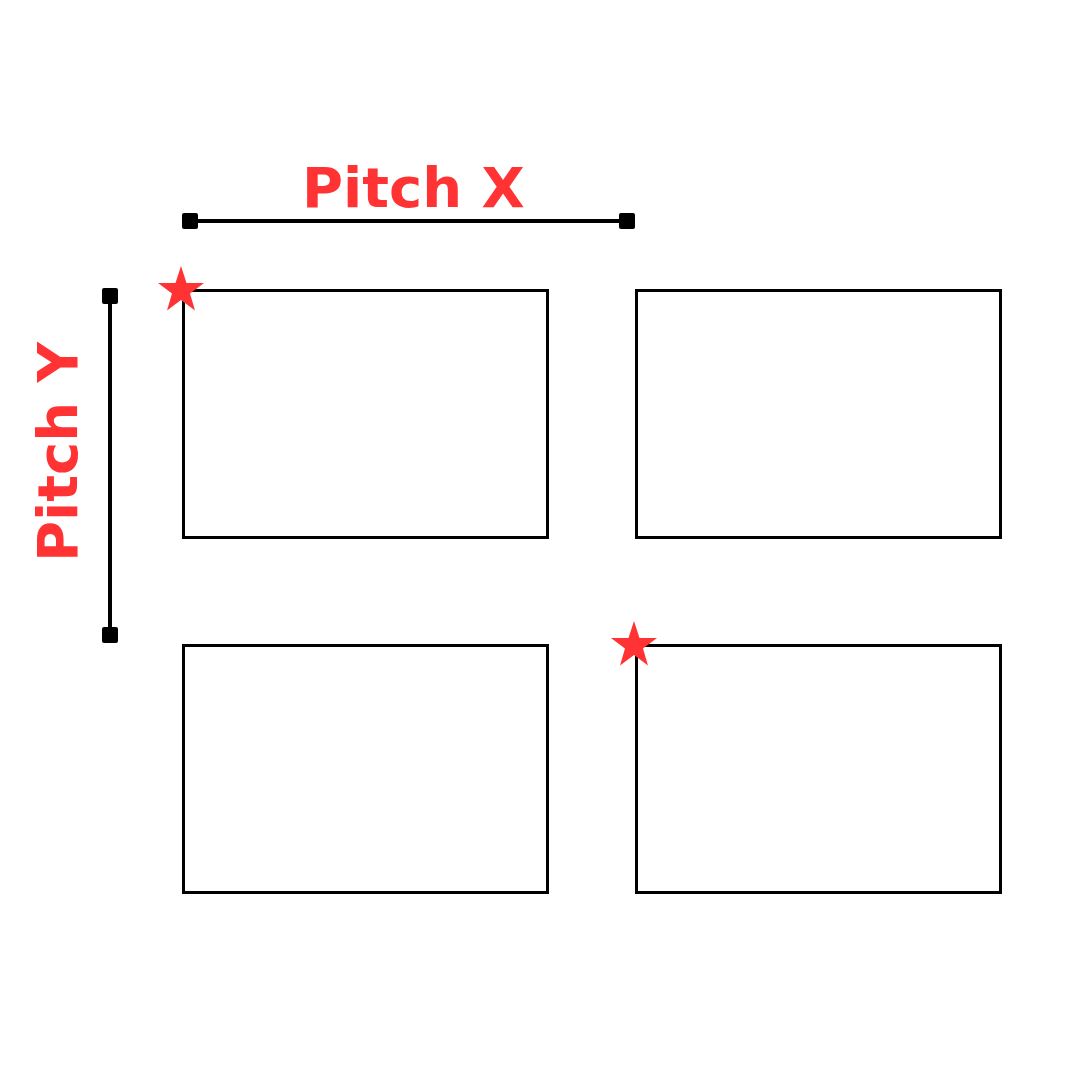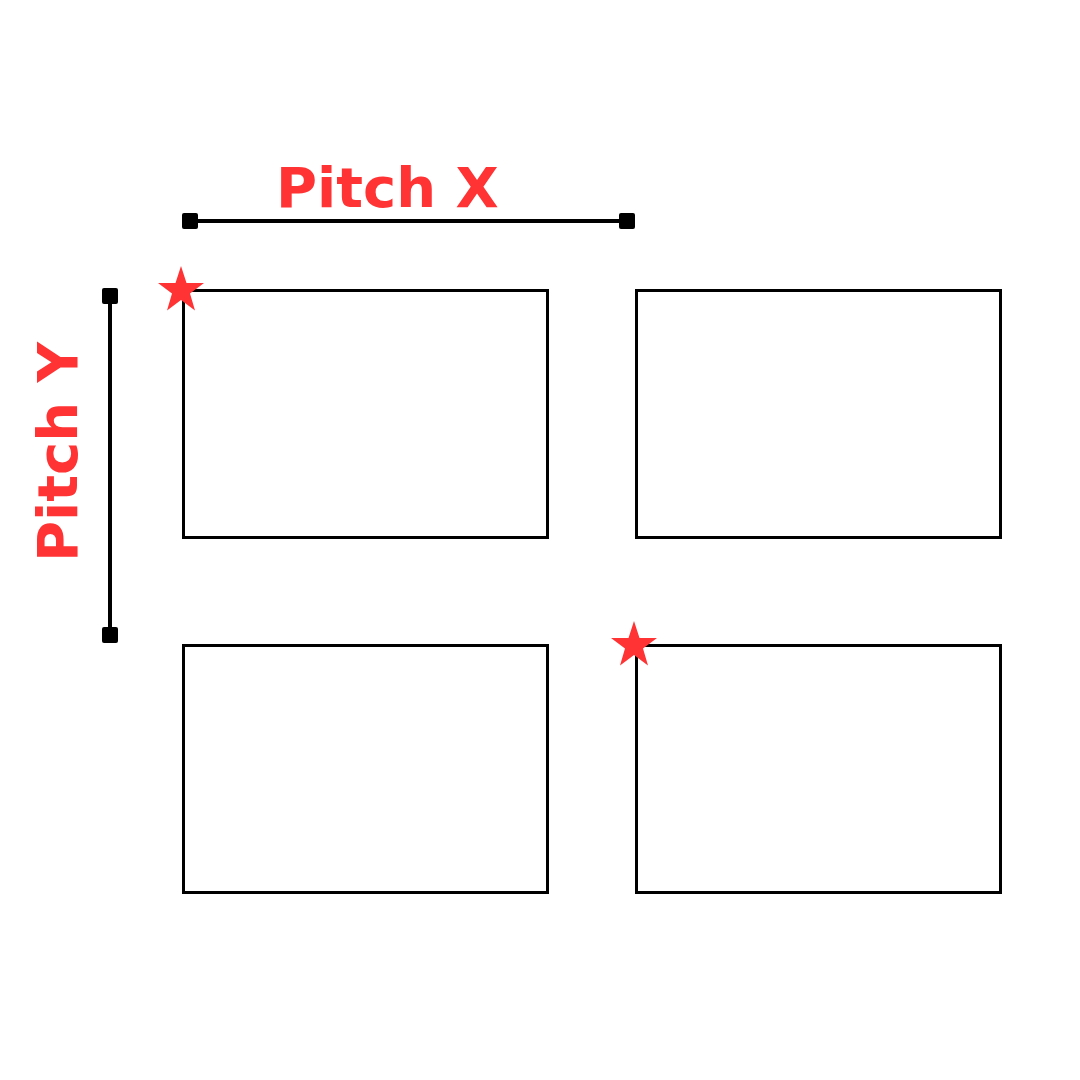--- a/index.html
+++ b/index.html
@@ -4,21 +4,21 @@
 <style>
   html, body { margin:0; padding:0; background:#ffffff; }
   body { width:1080px; height:1080px; position:relative; overflow:hidden; font-family:"DejaVu Sans", sans-serif; }
   .rect { position:absolute; box-sizing:border-box; border:3px solid #000; background:#fff; }
   .label { position:absolute; color:#ff3333; font-weight:bold; font-size:56px; white-space:nowrap; line-height:1; }
   svg { position:absolute; left:0; top:0; }
 </style>
 </head>
 <body>
 
-<div class="label" style="left:276px; top:160px;">Pitch X</div>
+<div class="label" style="left:302px; top:160px;">Pitch X</div>
 <div class="label" style="left:58px; top:452px; transform:translate(-50%,-50%) rotate(-90deg); transform-origin:center;">Pitch Y</div>
 
 <svg width="1080" height="1080">
   <g>
     <line x1="190" y1="221" x2="627" y2="221" stroke="#000" stroke-width="4"></line>
     <rect x="182" y="213" width="16" height="16" rx="2" fill="#000"></rect>
     <rect x="619" y="213" width="16" height="16" rx="2" fill="#000"></rect>
   </g>
   <g>
     <line x1="110" y1="296" x2="110" y2="635" stroke="#000" stroke-width="4"></line>

